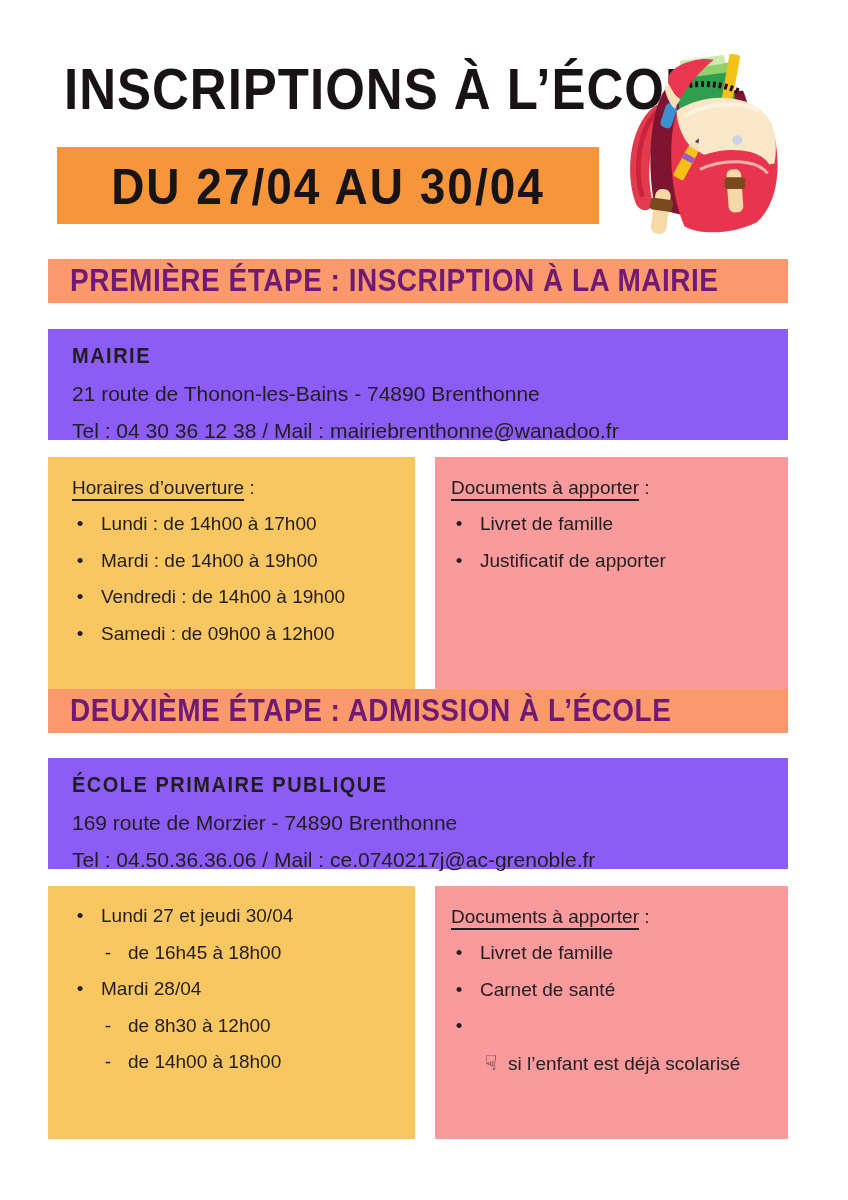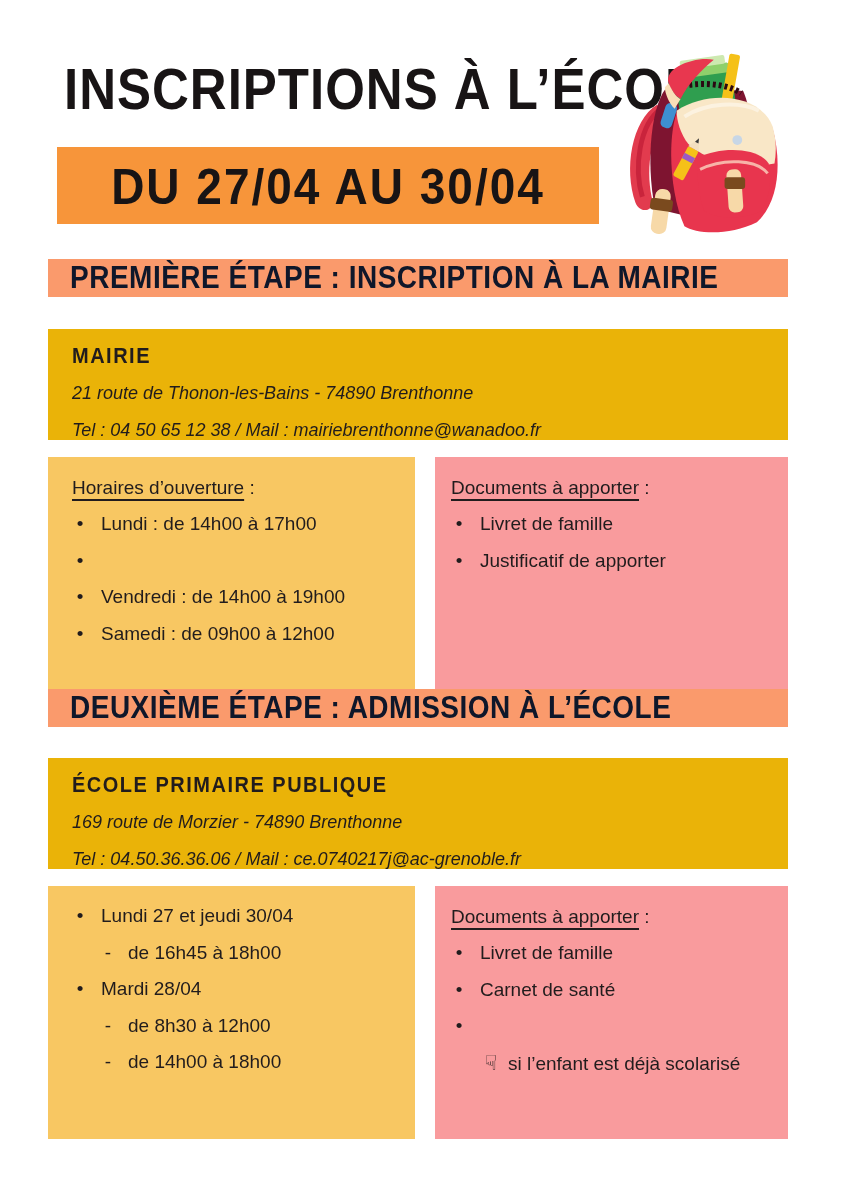--- a/index.html
+++ b/index.html
@@ -32,47 +32,47 @@
     transform-origin:top left;
   }
   .date-banner span { transform:scaleY(1.1); }
   .backpack {
     position:absolute; left:612px; top:44px;
     width:186px; height:196px;
   }
 
   
   .section-header {
-    position:absolute; left:48px; width:740px; height:38px;
+    position:absolute; left:48px; width:740px; height:44px;
     background:#FA9A6C;
     display:flex; align-items:center;
     padding-left:22px;
     font-size:28px; font-weight:700; letter-spacing:0.5px;
-    color:#0f172a;
+    color:#701a75;
   }
   .section-header span { transform:scaleY(1.1); transform-origin:center left; }
   #section1-header { top:259px; }
   #section2-header { top:689px; }
 
   
   .contact-block {
     position:absolute; left:48px; width:740px; height:111px;
-    background:#eab308;
+    background:#8b5cf6;
     padding:10px 24px 0 24px;
   }
   #contact1 { top:329px; }
   #contact2 { top:758px; }
   .contact-name {
     font-size:20px; font-weight:700; letter-spacing:1.5px;
     transform:scaleY(1.1); transform-origin:top left;
     margin-top:4px; margin-bottom:9px;
     color:#211c1d;
   }
   .contact-line {
-    font-size:18px; line-height:37px; color:#211c1d;font-style:italic;
+    font-size:21px; line-height:37px; color:#211c1d;
   }
 
   
   .info-box {
     position:absolute;
     padding:12px 14px 0 24px;
   }
   .yellow { background:#F8C762; left:48px; width:367px; }
   .pink   { background:#F99B9D; left:435px; width:353px; padding-left:16px; }
   #schedule1, #documents1 { top:457px;  height:233px; }
@@ -158,32 +158,33 @@
     <path d="M74,74 C96,60 130,58 150,68" stroke="#ffffff" stroke-width="4" opacity="0.45" fill="none"></path>
   </svg>
 
   <div class="section-header" id="section1-header">
     <span>PREMIÈRE ÉTAPE : INSCRIPTION À LA MAIRIE</span>
   </div>
 
   <div class="contact-block" id="contact1">
     <div class="contact-name">MAIRIE</div>
     <div class="contact-line">21 route de Thonon-les-Bains - 74890 Brenthonne</div>
-    <div class="contact-line">Tel : 04 50 65 12 38 / Mail : mairiebrenthonne@wanadoo.fr</div>
+    <div class="contact-line">Tel : 04 30 36 12 38 / Mail : mairiebrenthonne@wanadoo.fr</div>
   </div>
 
   <div class="info-box yellow" id="schedule1">
     <div class="box-title"><span class="underlined">Horaires d’ouverture</span><span> :</span></div>
     <ul class="box-list">
       <li class="box-item">
           <span class="marker">•</span>
           <span>Lundi : de 14h00 à 17h00</span>
         </li>
       <li class="box-item">
           <span class="marker">•</span>
+          <span>Mardi : de 14h00 à 19h00</span>
         </li>
       <li class="box-item">
           <span class="marker">•</span>
           <span>Vendredi : de 14h00 à 19h00</span>
         </li>
       <li class="box-item">
           <span class="marker">•</span>
           <span>Samedi : de 09h00 à 12h00</span>
         </li>
     </ul>

